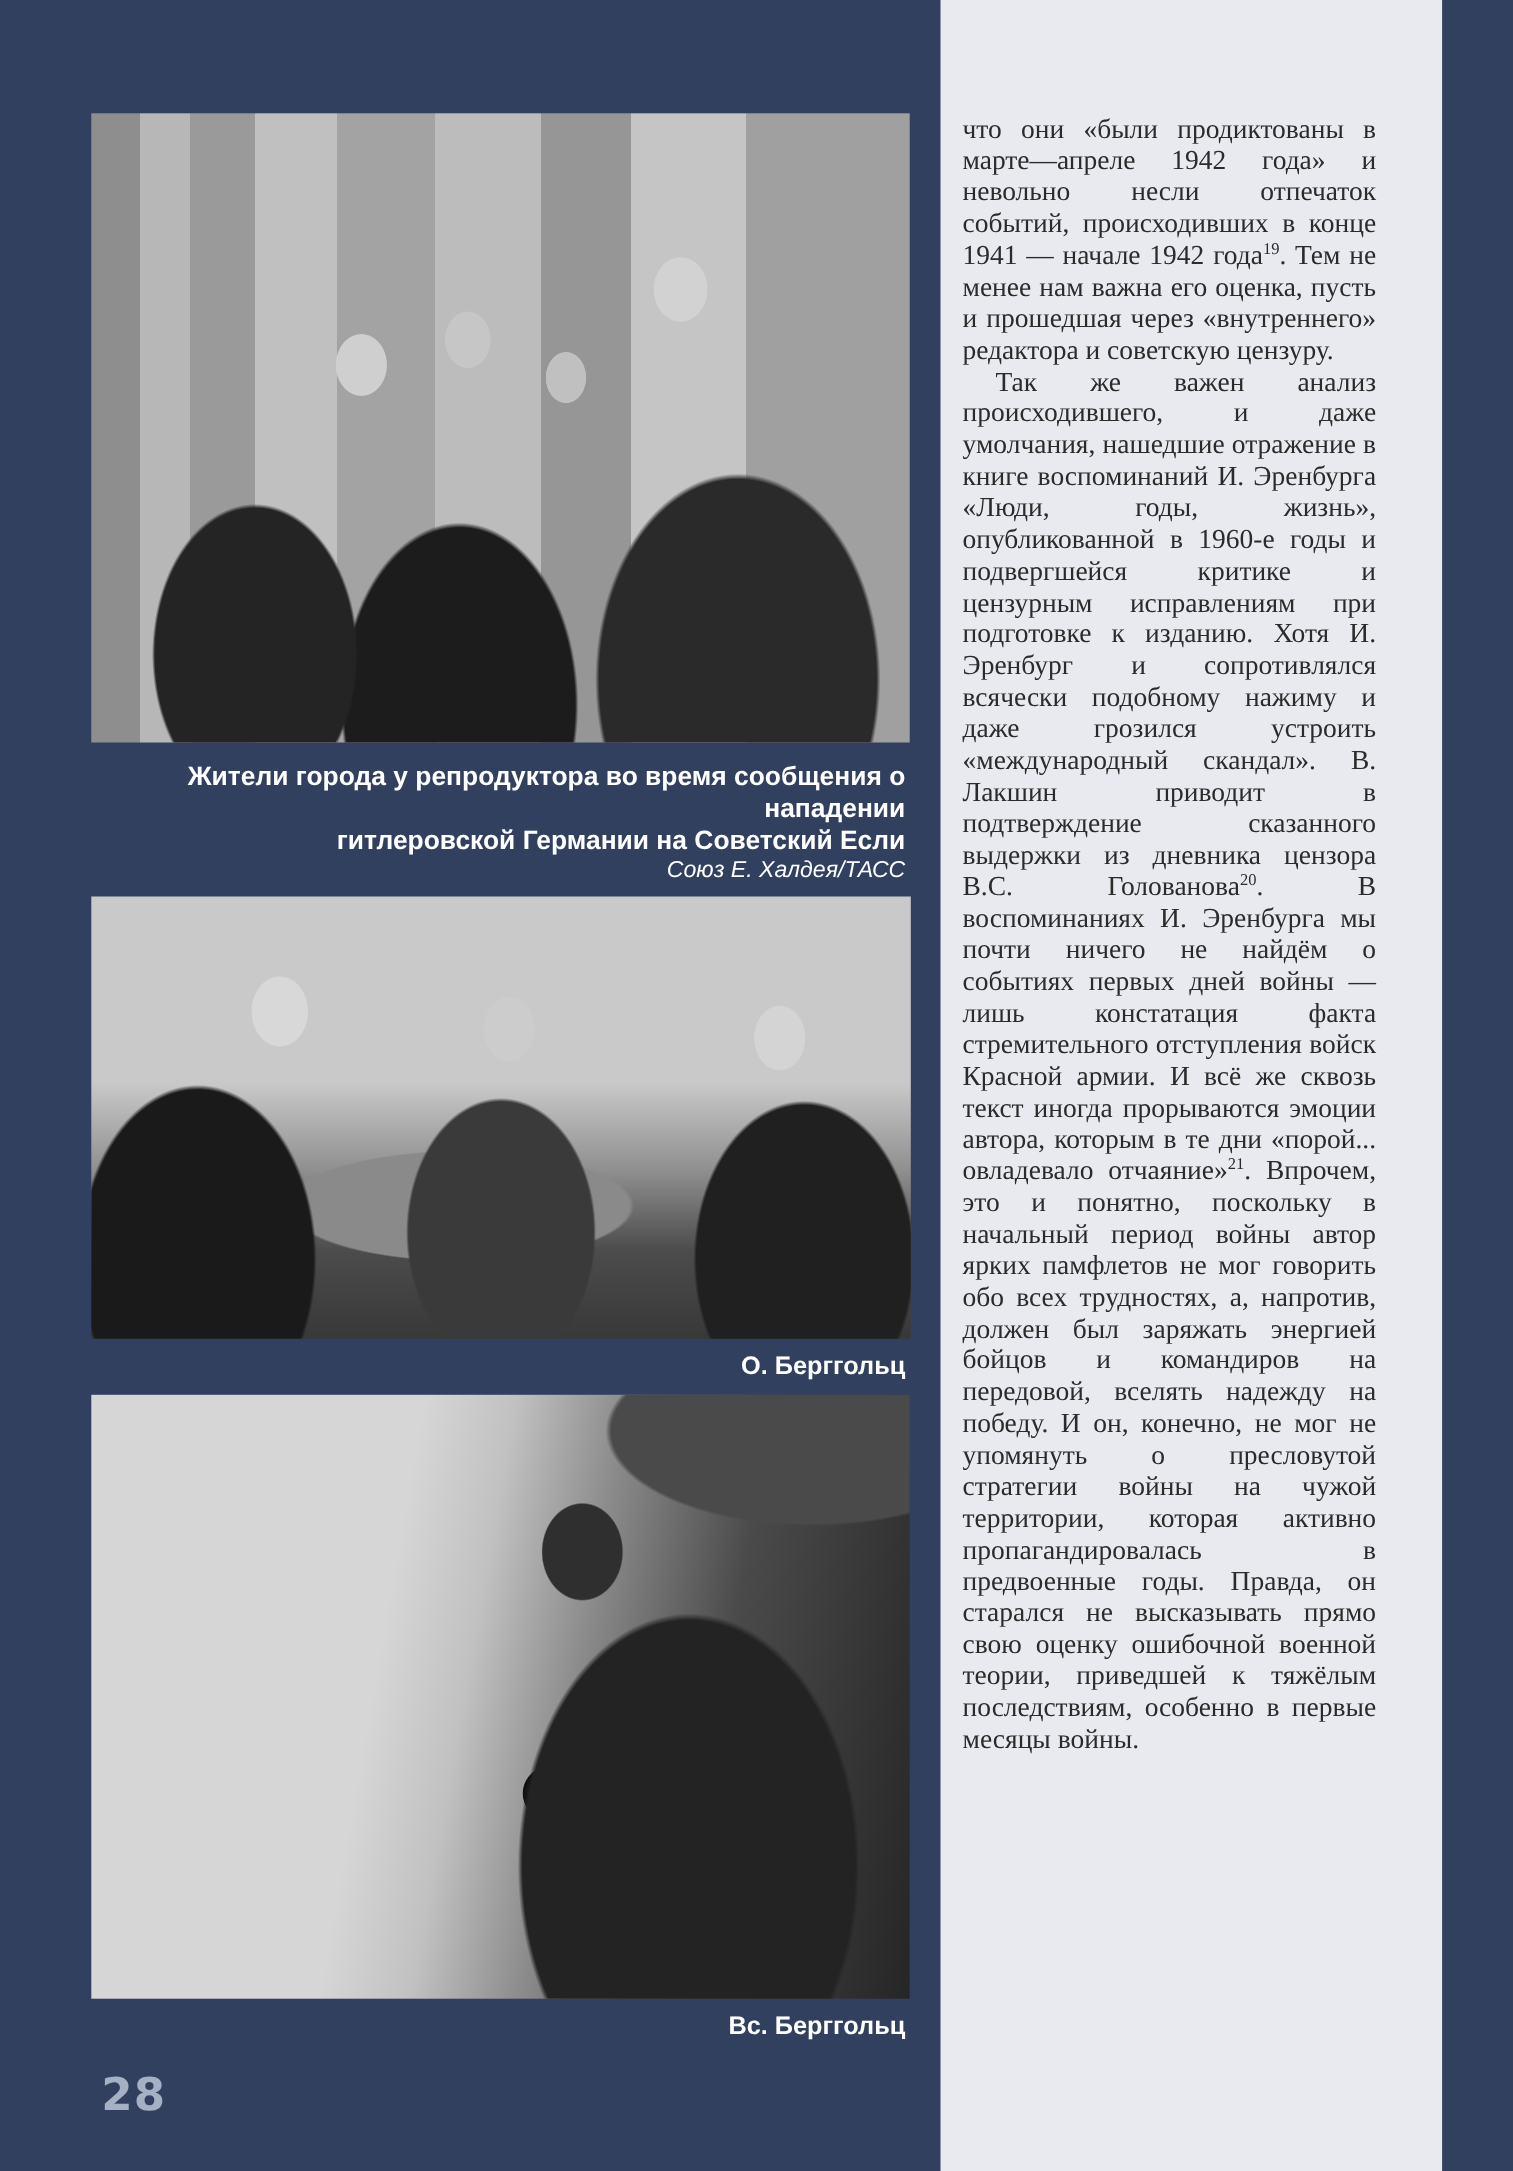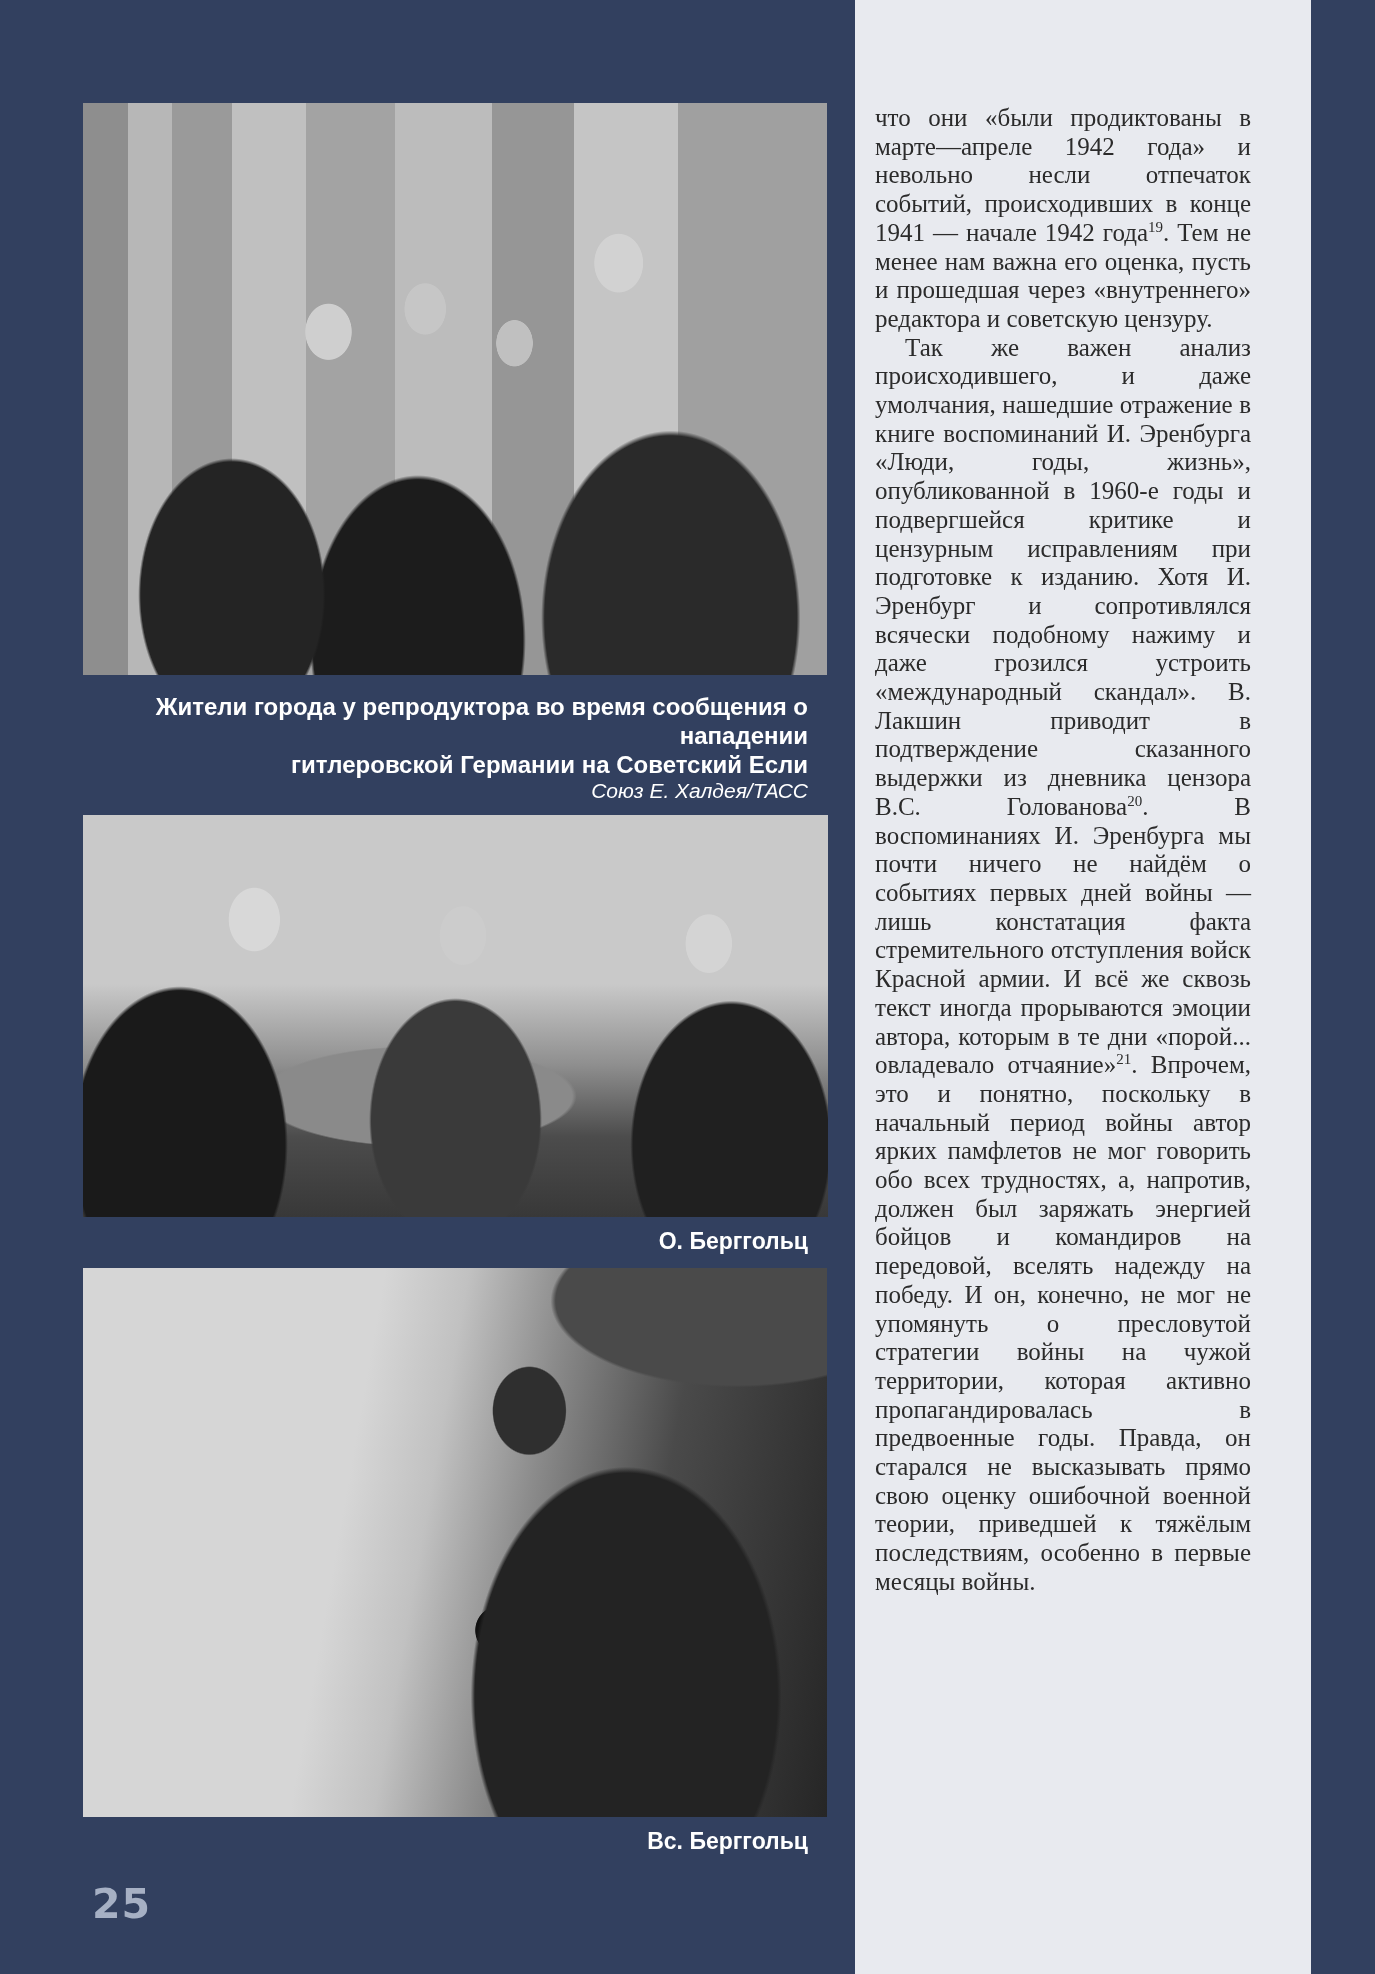--- a/index.html
+++ b/index.html
@@ -68,21 +68,21 @@
     background:
       radial-gradient(60px 72px at 60% 26%, #2f2f2f 0 60%, transparent 62%),
       radial-gradient(210px 310px at 73% 78%, #232323 0 72%, transparent 74%),
       radial-gradient(260px 120px at 88% 6%, #4a4a4a 0 70%, transparent 72%),
       radial-gradient(40px 40px at 56% 66%, #111 0 60%, transparent 62%),
       linear-gradient(100deg,#d6d6d6 0 36%,#c1c1c1 46%,#8b8b8b 58%,#4a4a4a 74%,#262626 100%);
   }
 
   
   .caption{
-    position:absolute;left:68px;width:740px;
+    position:absolute;left:83px;width:740px;
     text-align:right;color:var(--caption);
     font-family:"Liberation Sans",sans-serif;
   }
   .caption-1{top:692px;}
   .cap-bold{font-weight:700;font-size:24px;line-height:29px;}
   .cap-italic{font-style:italic;font-weight:400;font-size:21px;line-height:23px;}
   .caption-single{font-weight:700;font-size:23px;line-height:30px;}
   .caption-2{top:1226px;}
   .caption-3{top:1826px;}
 
@@ -106,21 +106,21 @@
       <div class="cap-bold">гитлеровской Германии на Советский Если</div>
       <div class="cap-italic">Союз Е. Халдея/ТАСС</div>
     </div>
 
     <div class="photo photo-2"></div>
     <div class="caption caption-2 caption-single">О. Берггольц</div>
 
     <div class="photo photo-3"></div>
     <div class="caption caption-3 caption-single">Вс. Берггольц</div>
 
-    <div class="page-number">25</div>
+    <div class="page-number">28</div>
   </div>
 
   <div class="text-panel">
     <div class="article">
         <p class="para">что они «были продиктованы в марте—апреле 1942 года» и невольно несли отпечаток событий, происходивших в конце 1941 — начале 1942 года<sup>19</sup>. Тем не менее нам важна его оценка, пусть и прошедшая через «внутреннего» редактора и советскую цензуру.</p>
         <p class="para indent">Так же важен анализ происходившего, и даже умолчания, нашедшие отражение в книге воспоминаний И. Эренбурга «Люди, годы, жизнь», опубликованной в 1960-е годы и подвергшейся критике и цензурным исправлениям при подготовке к изданию. Хотя И. Эренбург и сопротивлялся всячески подобному нажиму и даже грозился устроить «международный скандал». В. Лакшин приводит в подтверждение сказанного выдержки из дневника цензора В.С. Голованова<sup>20</sup>. В воспоминаниях И. Эренбурга мы почти ничего не найдём о событиях первых дней войны — лишь констатация факта стремительного отступления войск Красной армии. И всё же сквозь текст иногда прорываются эмоции автора, которым в те дни «порой... овладевало отчаяние»<sup>21</sup>. Впрочем, это и понятно, поскольку в начальный период войны автор ярких памфлетов не мог говорить обо всех трудностях, а, напротив, должен был заряжать энергией бойцов и командиров на передовой, вселять надежду на победу. И он, конечно, не мог не упомянуть о пресловутой стратегии войны на чужой территории, которая активно пропагандировалась в предвоенные годы. Правда, он старался не высказывать прямо свою оценку ошибочной военной теории, приведшей к тяжёлым последствиям, особенно в первые месяцы войны.</p>
       </div>
   </div>
 
 </div>

